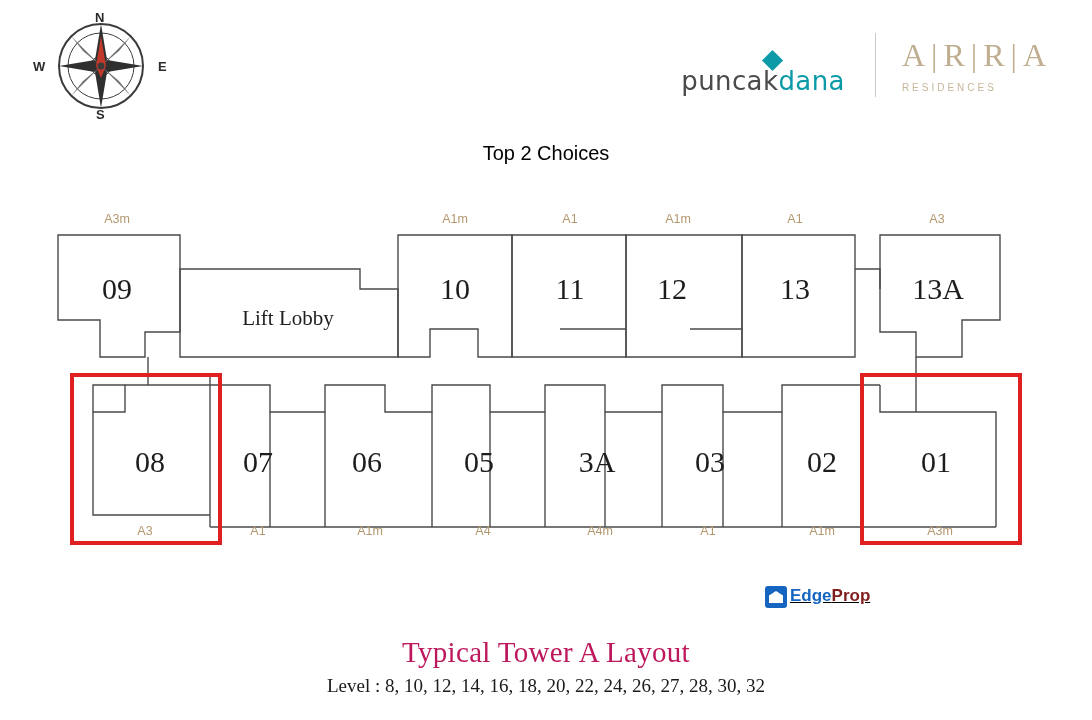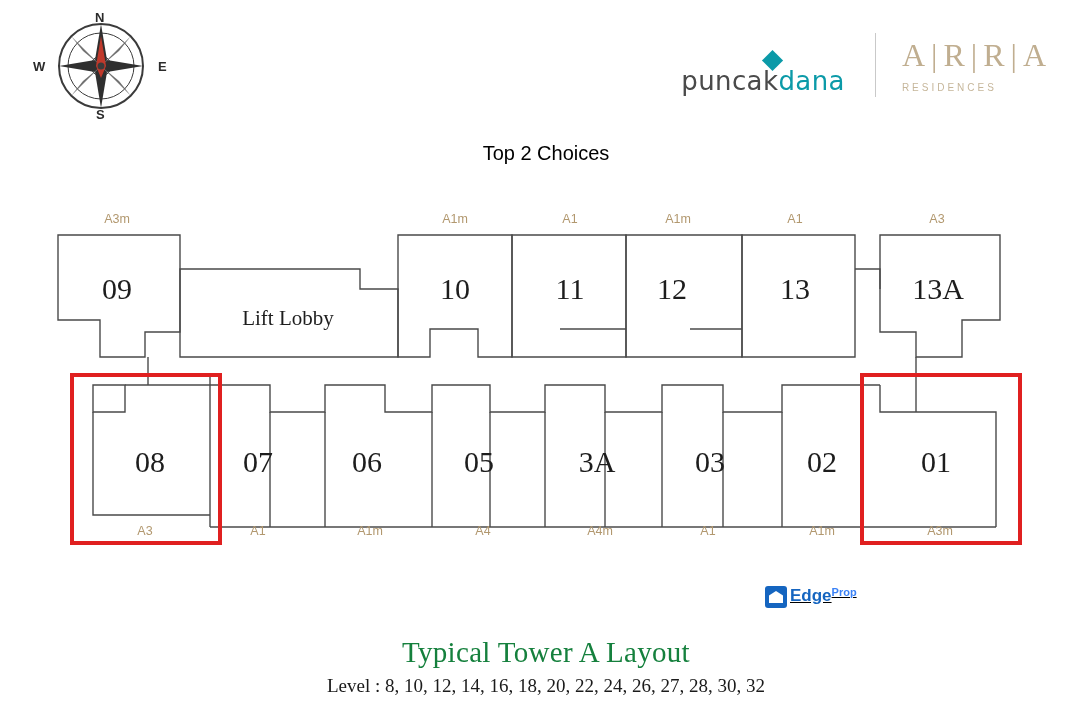--- a/index.html
+++ b/index.html
@@ -156,37 +156,37 @@
     clip-path: polygon(50% 0%, 100% 38%, 100% 100%, 0% 100%, 0% 38%);
   }
   #edgeprop .t1 {
     font-family: "Liberation Sans", sans-serif;
     font-size: 17px;
     font-weight: bold;
     color: #1565c0;
   }
   #edgeprop .t2 {
     font-family: "Liberation Sans", sans-serif;
-    font-size: 11px;
+    font-size: 17px;
     font-weight: bold;
-    color: #3b82f6;
+    color: #7f1d1d;
   }
 
   
   #caption {
     position: absolute;
     left: 0;
     right: 0;
     top: 636px;
     text-align: center;
   }
   #caption .main {
     font-family: "Liberation Serif", serif;
     font-size: 29px;
-    color: #15803d;
+    color: #be185d;
     letter-spacing: .3px;
   }
   #caption .levels {
     font-family: "Liberation Serif", serif;
     font-size: 19px;
     color: #1b1b1b;
     margin-top: 6px;
   }
 </style>
 </head>

